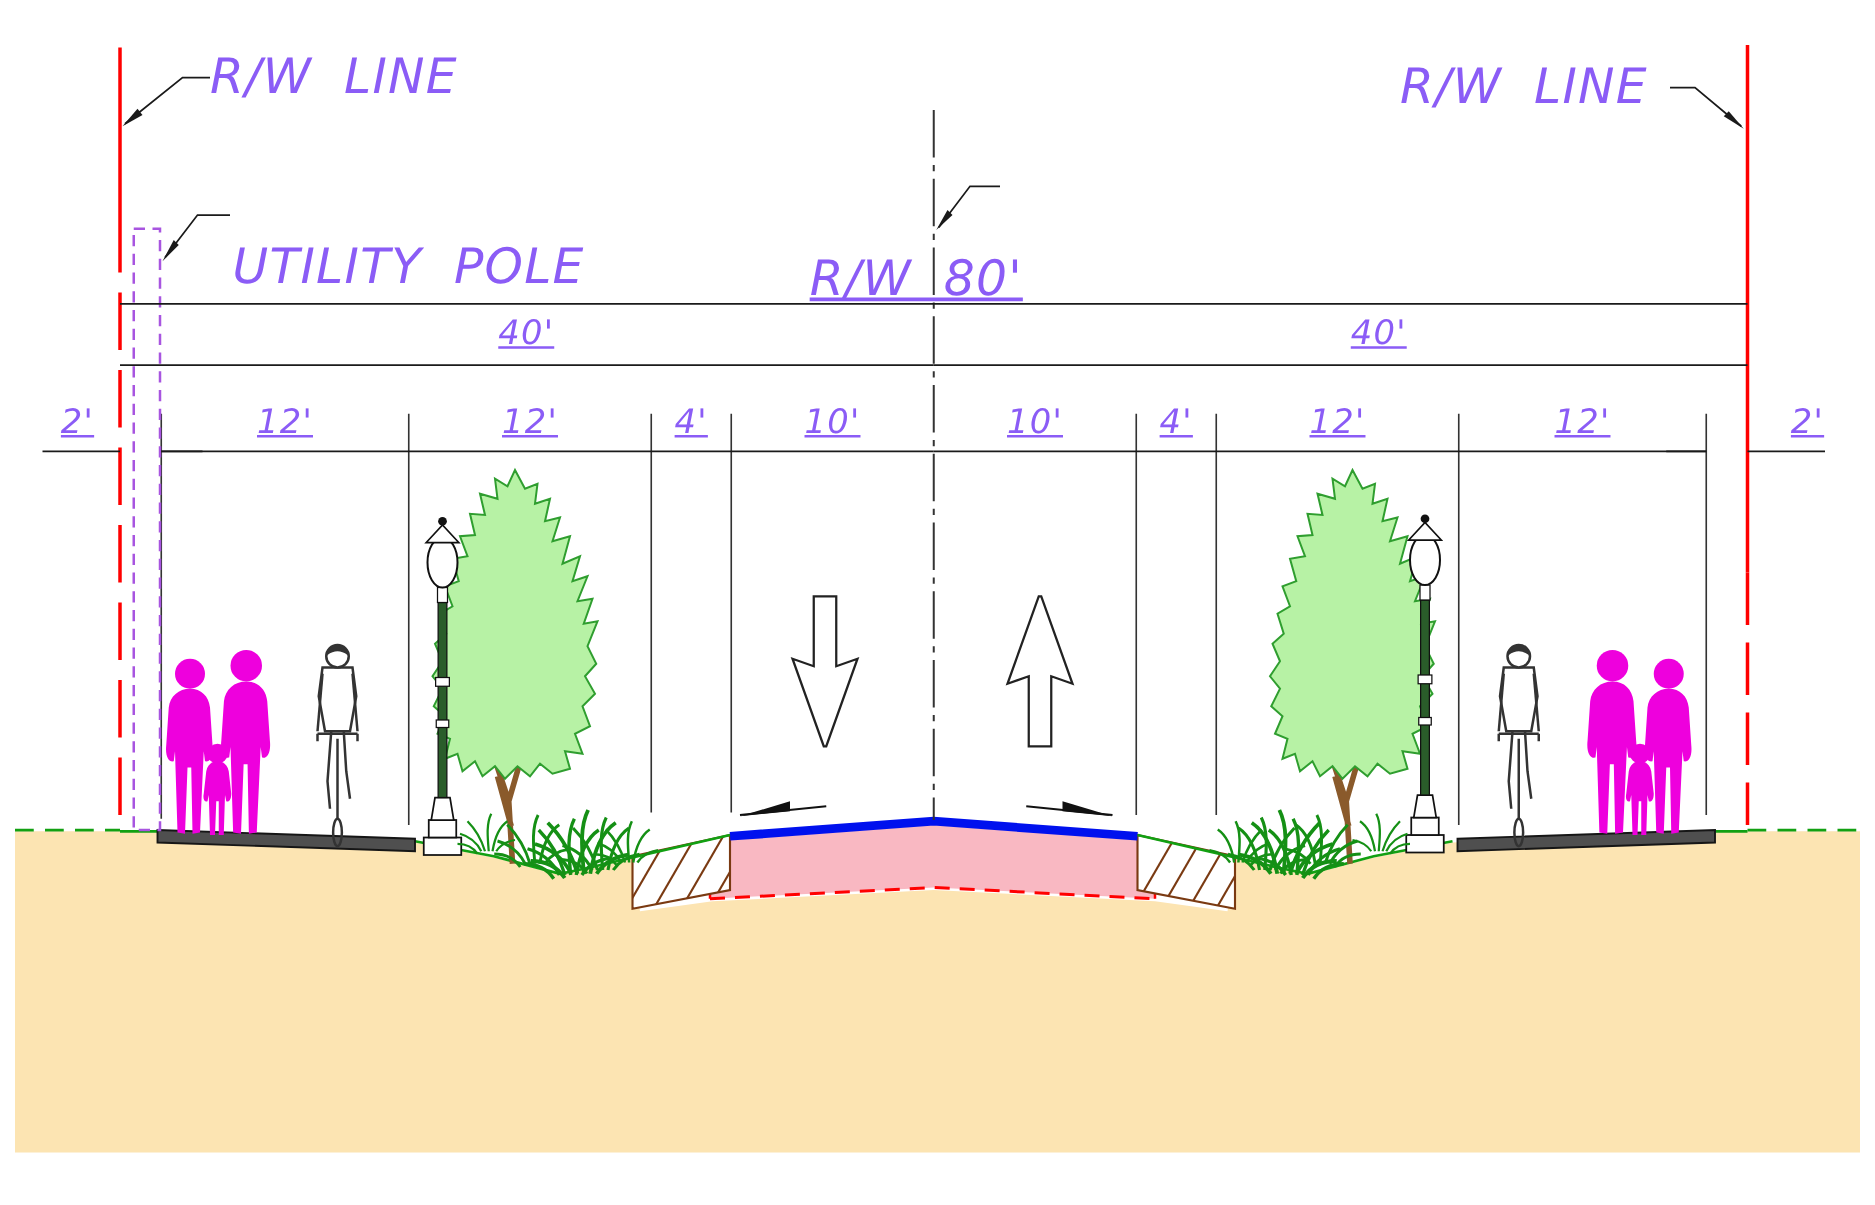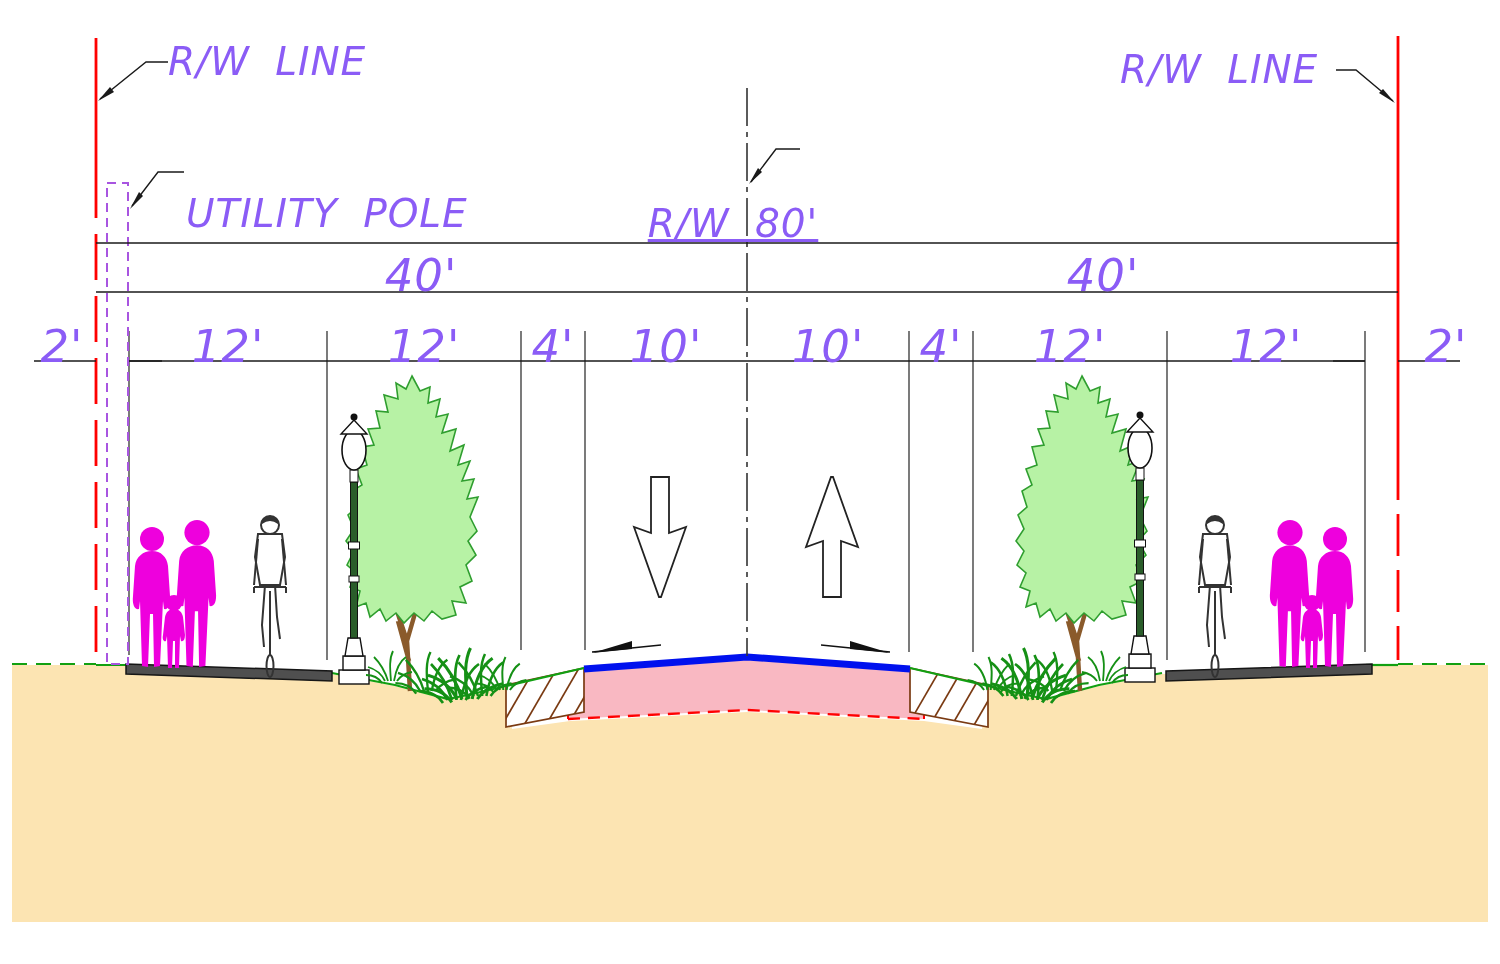--- a/index.html
+++ b/index.html
@@ -6,21 +6,21 @@
   .canvas{
     position:relative;width:1500px;height:964px;background:#ffffff;overflow:hidden;
     font-family:"DejaVu Sans",sans-serif;
   }
   .canvas svg{position:absolute;left:0;top:0;}
   .lbl{
     position:absolute;color:#8b5cf6;font-style:italic;font-weight:500;
     white-space:nowrap;line-height:1;letter-spacing:1px;word-spacing:12px;
   }
   .lbl.big{font-size:39px;}
-  .lbl.dim{font-size:45px;}
+  .lbl.dim{font-size:27px;text-decoration:underline;}
   .ctr{transform:translateX(-50%);}
 </style>
 </head>
 <body>
 
 <div class="canvas">
 
 <svg width="1500" height="964" viewBox="0 0 1500 964">
   <defs>
     <marker id="ah" markerWidth="24" markerHeight="10" refX="0" refY="0" orient="auto-start-reverse" markerUnits="userSpaceOnUse">

